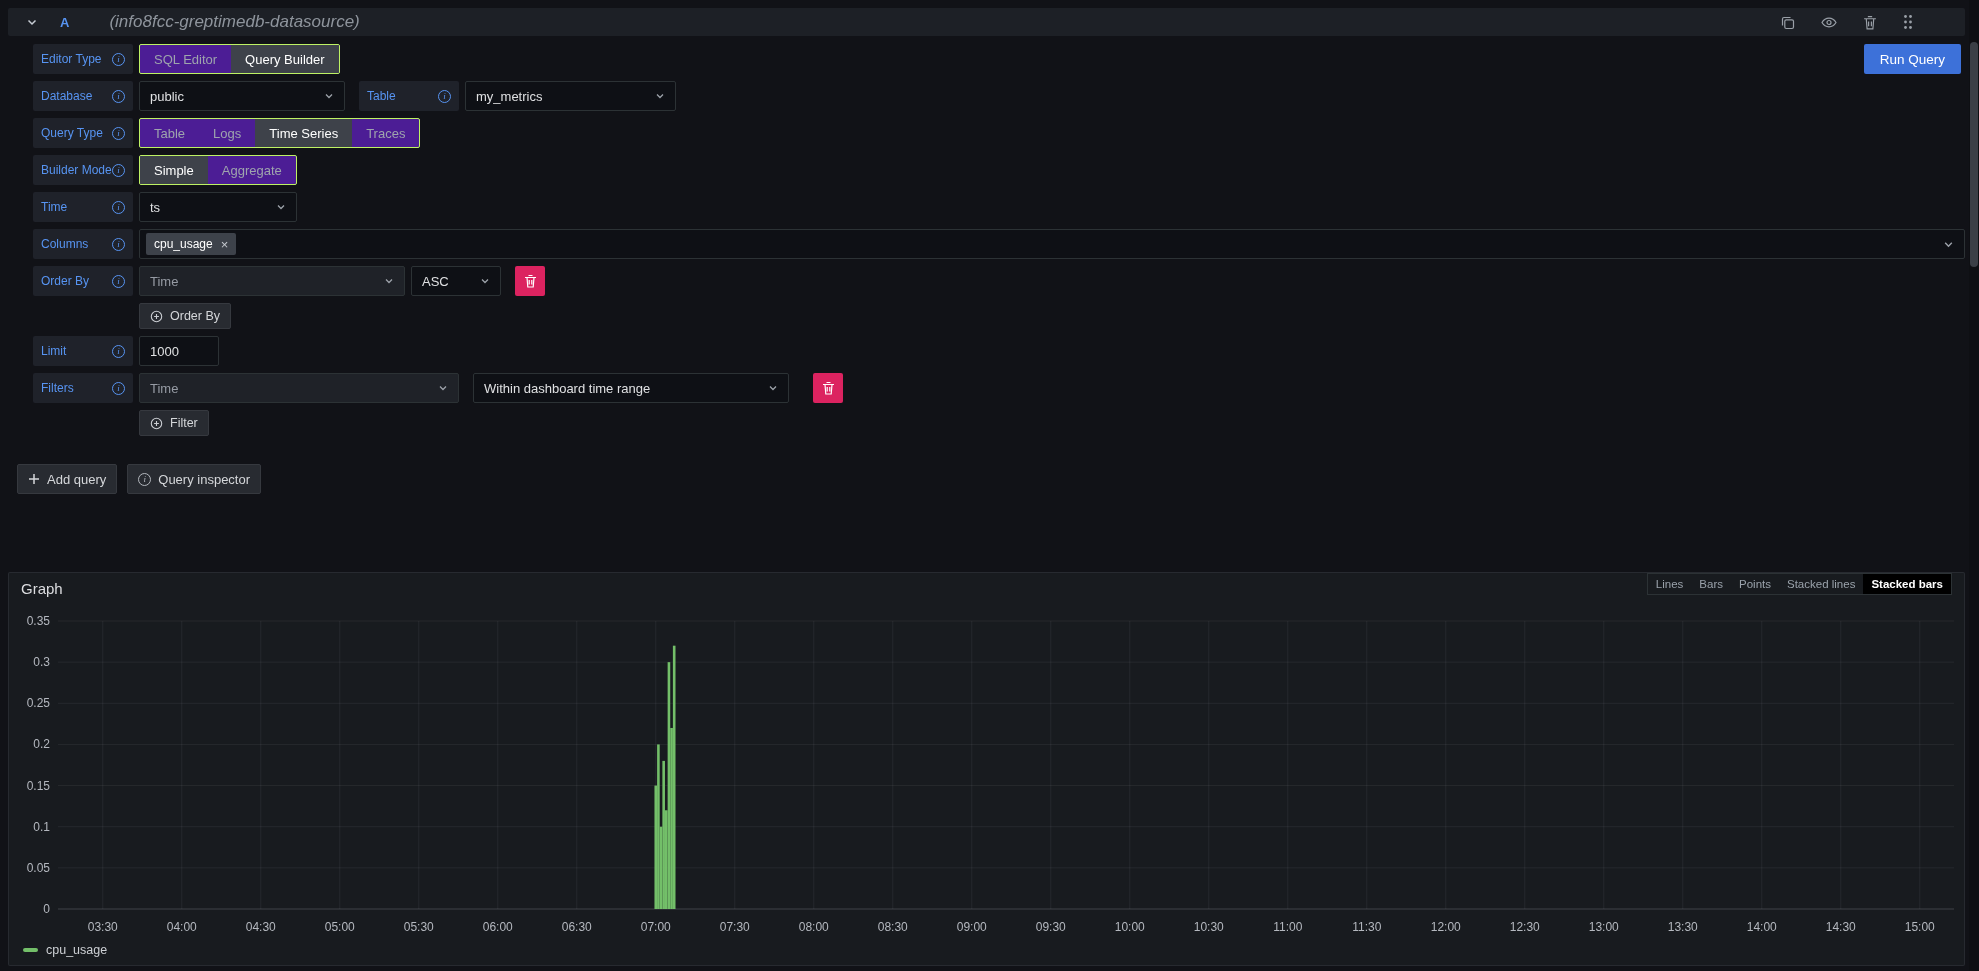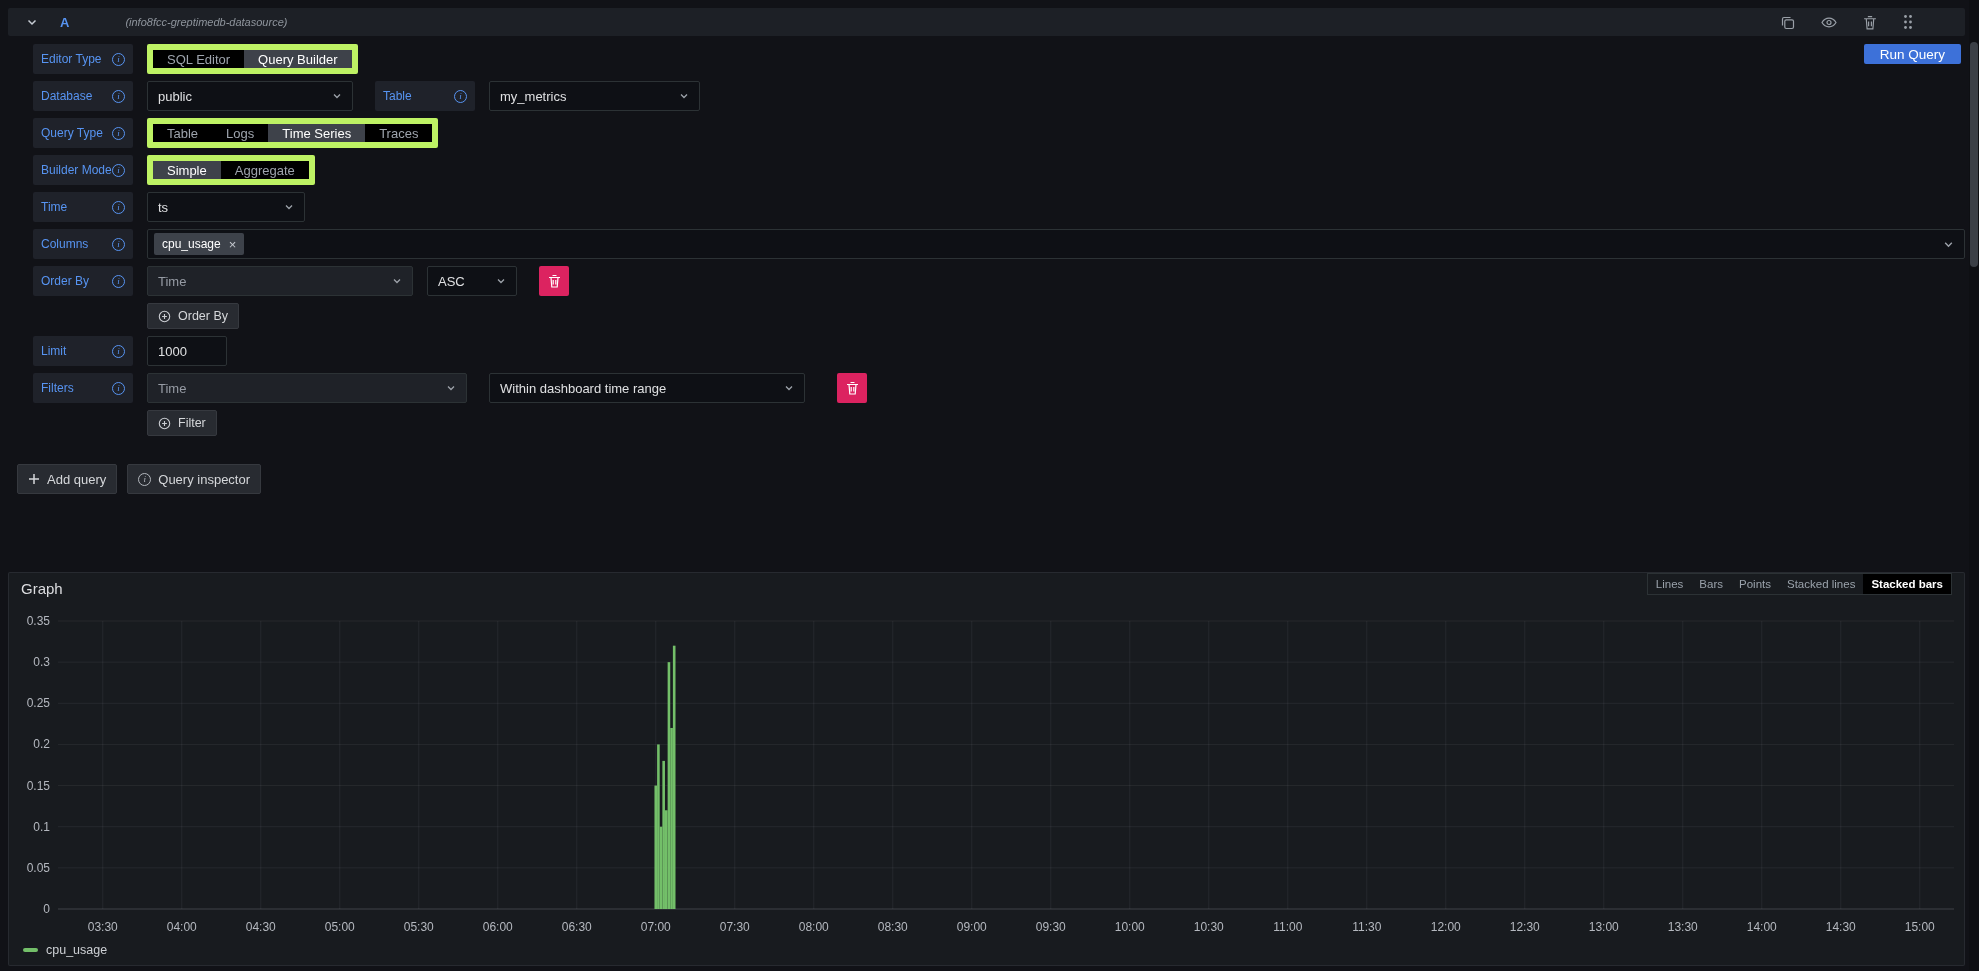--- a/index.html
+++ b/index.html
@@ -4,46 +4,46 @@
 <style>
   *{margin:0;padding:0;box-sizing:border-box}
   html,body{width:1979px;height:971px;overflow:hidden;background:#0e0f13}
   .app{position:relative;width:1979px;height:971px;background:#111217;font-family:"Liberation Sans",sans-serif;color:#d8d9da}
 
   
   .editor-section{position:absolute;top:8px;left:8px;right:14px}
   .row-header{height:28px;background:#1d2026;display:flex;align-items:center;padding:0 12px;border-radius:2px}
   .collapse{margin-left:6px;display:flex;cursor:pointer}
   .ref-id{color:#5794f2;font-weight:700;font-size:13px;margin-left:22px}
-  .ds-name{color:#8e949c;font-style:italic;font-size:11px;margin-left:56px}
+  .ds-name{color:#8e949c;font-style:italic;font-size:17px;margin-left:40px}
   .hdr-icons{margin-left:auto;display:flex;align-items:center;gap:26px;margin-right:40px}
   .hdr-icons .hicon{display:flex;cursor:pointer}
-  .run-query{position:absolute;top:36px;right:4px;height:20px;padding:0 16px;background:#3d71d9;color:#fff;
+  .run-query{position:absolute;top:36px;right:4px;height:30px;padding:0 16px;background:#3d71d9;color:#fff;
     font-size:13.5px;font-weight:500;border:none;border-radius:2px;font-family:inherit;cursor:pointer}
 
   .rows{margin:8px 0 0 25px}
-  .frow{display:flex;align-items:stretch;gap:14px;margin-bottom:7px;height:30px}
+  .frow{display:flex;align-items:stretch;gap:6px;margin-bottom:7px;height:30px}
   .frow.small{height:26px}
   .frow.sql{height:34px}
   .flabel{width:100px;flex:none;background:#1f222a;border-radius:2px;display:flex;align-items:center;
     justify-content:space-between;padding:0 8px}
   .flabel .txt{color:#5794f2;font-size:12px;font-weight:500;white-space:nowrap}
   .spacer{width:100px;flex:none}
   .info{width:13px;height:13px;border:1px solid #5794f2;border-radius:50%;color:#5794f2;font-size:9px;
     font-family:"Liberation Serif",serif;font-style:italic;display:flex;align-items:center;justify-content:center;flex:none}
   .info::before{content:"i"}
   .info.gray{border-color:#b3b7bd;color:#b3b7bd;margin-right:8px}
 
   .select,.input{background:#0e1015;border:1px solid #2c3235;border-radius:2px;display:flex;align-items:center;
     padding:0 10px;font-size:13px;color:#dfe0e2;cursor:pointer}
   .select .val{flex:1;white-space:nowrap}
   .select.dim{background:#1f2228;color:#969ba4}
   .caret{flex:none;margin-left:10px;display:flex}
 
-  .seg{display:inline-flex;background:#000000;border:6px solid #bef264;border-radius:2px;overflow:hidden}
+  .seg{display:inline-flex;background:#4c1d95;border:1px solid #bef264;border-radius:2px;overflow:hidden}
   .seg .seg-item{display:flex;align-items:center;padding:0 14px;font-size:13px;color:#9ea4ad;cursor:pointer;white-space:nowrap}
   .seg .seg-item.selected{background:#3e424a;color:#fff;font-weight:500}
 
   .wide-input{flex:1;background:#0e1015;border:1px solid #2c3235;border-radius:2px;display:flex;align-items:center;
     padding:0 10px 0 6px;cursor:text}
   .chip{display:flex;align-items:center;gap:8px;background:#3d424a;color:#fff;font-size:12px;height:22px;
     padding:0 8px;border-radius:2px;margin-right:6px}
   .chip-x{color:#c6cad0;font-size:13px;line-height:1;cursor:pointer}
 
   .danger-btn{width:30px;flex:none;background:#dc2360;border:none;border-radius:2px;display:flex;align-items:center;

